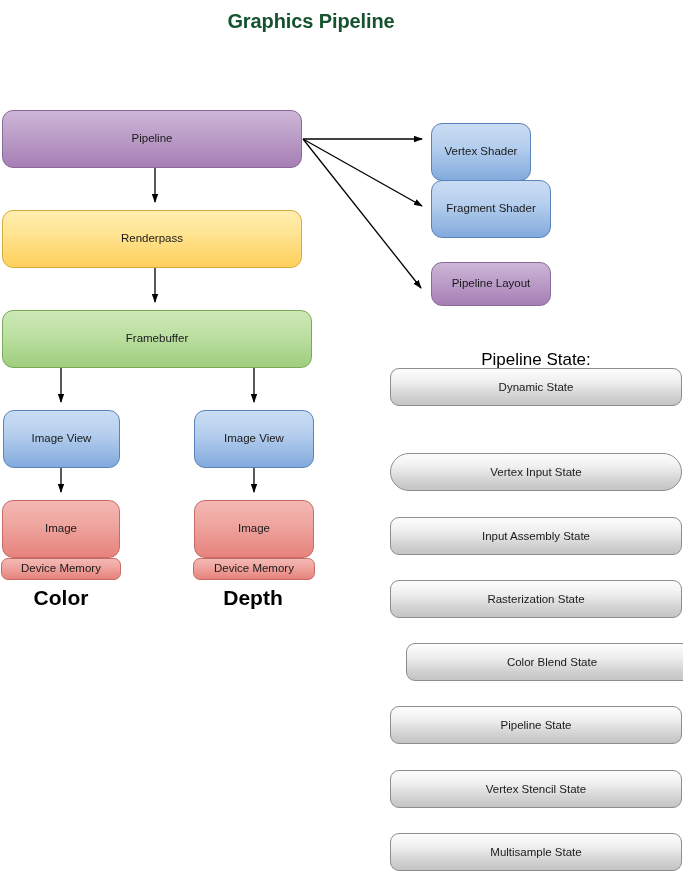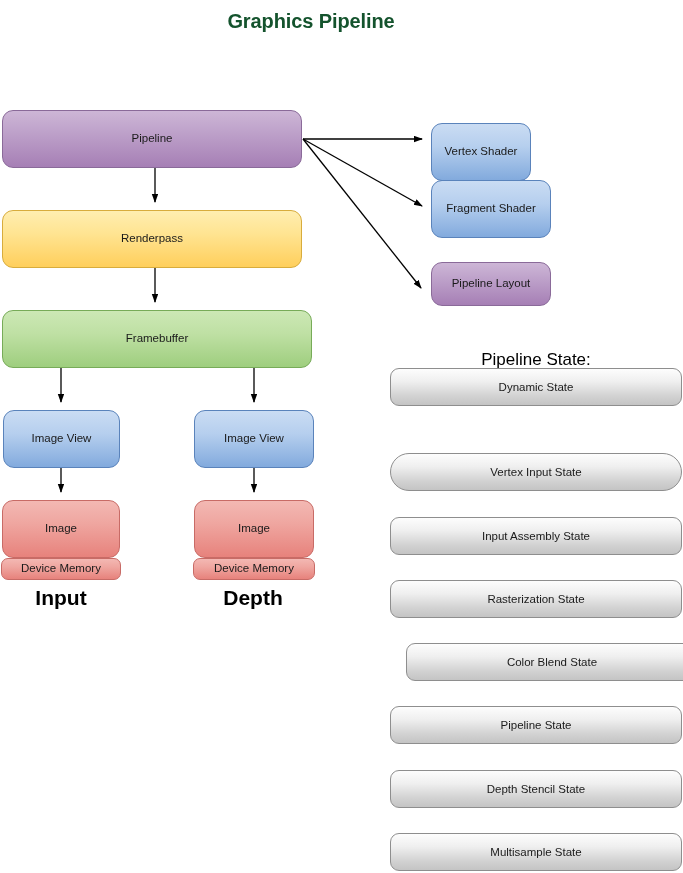--- a/index.html
+++ b/index.html
@@ -189,21 +189,21 @@
       </div>
       <div class="node n-blue" style="left: 431px; top: 180px; width: 120px; height: 58px;">
         <span>Fragment Shader</span>
       </div>
       <div class="node n-purple" style="left: 431px; top: 262px; width: 120px; height: 44px;">
         <span>Pipeline Layout</span>
       </div>
     </div>
 
   <div id="column-labels">
-      <div class="col-label" style="left: 0px; top: 586px; width: 122px;">Input</div>
+      <div class="col-label" style="left: 0px; top: 586px; width: 122px;">Color</div>
       <div class="col-label" style="left: 192px; top: 586px; width: 122px;">Depth</div>
     </div>
 
   <div id="state-heading">Pipeline State:</div>
   <div id="state-buttons">
       <div class="state-btn" style="top: 368px;">
         <span>Dynamic State</span>
       </div>
       <div class="state-btn" style="top: 453px; border-radius: 19px;">
         <span>Vertex Input State</span>
@@ -214,20 +214,20 @@
       <div class="state-btn" style="top: 580px;">
         <span>Rasterization State</span>
       </div>
       <div class="state-btn" style="top: 643px; margin-left: 16px;">
         <span>Color Blend State</span>
       </div>
       <div class="state-btn" style="top: 706px;">
         <span>Pipeline State</span>
       </div>
       <div class="state-btn" style="top: 770px;">
-        <span>Depth Stencil State</span>
+        <span>Vertex Stencil State</span>
       </div>
       <div class="state-btn" style="top: 833px;">
         <span>Multisample State</span>
       </div>
     </div>
 
 </div>
 
 </body></html>

